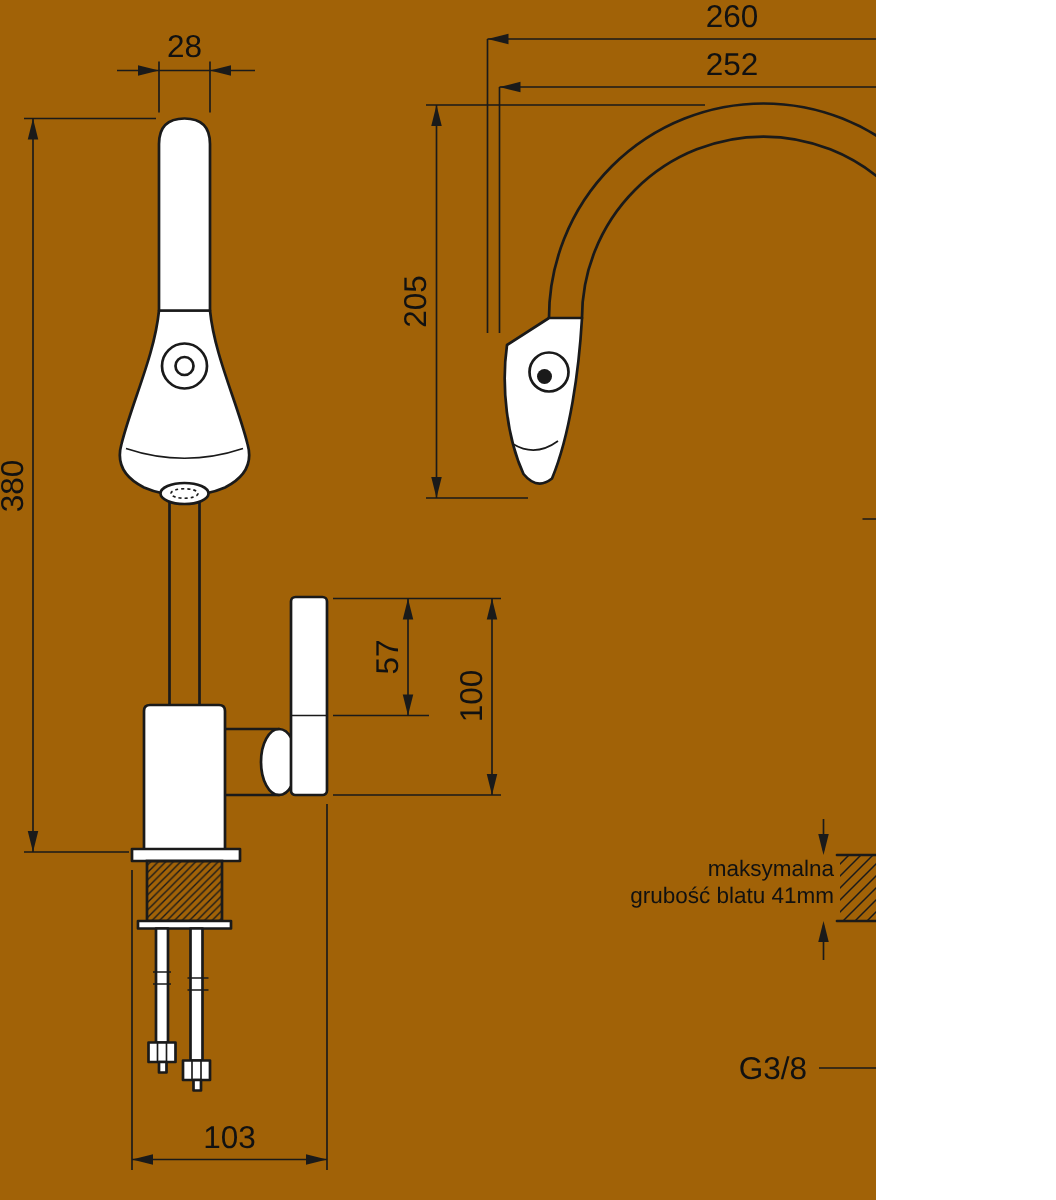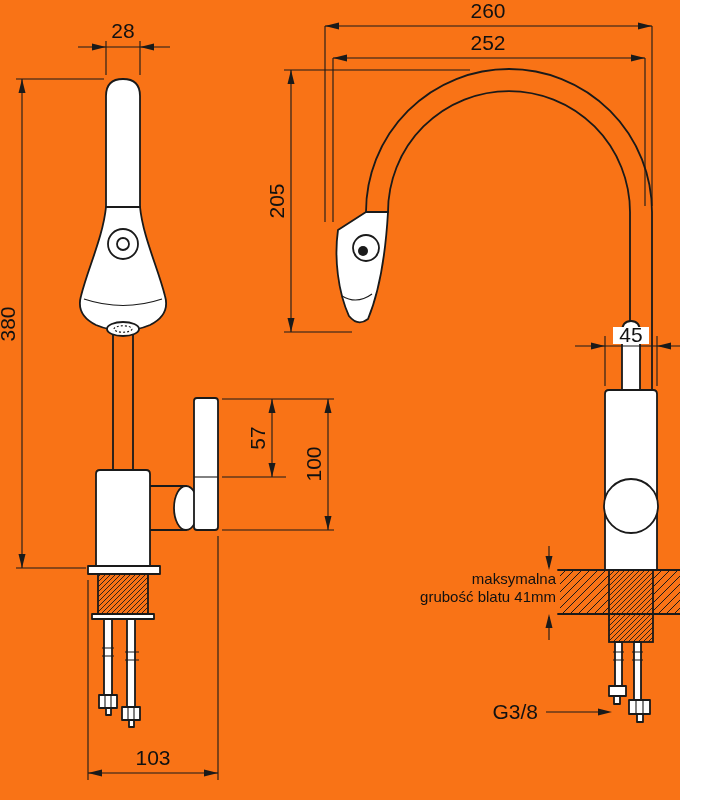--- a/index.html
+++ b/index.html
@@ -1,16 +1,16 @@
 <!DOCTYPE html>
 <html><head>
 <meta charset="utf-8">
 <style>
   html,body{margin:0;padding:0;background:#ffffff;}
-  .stage{width:680px;height:800px;background:#f97316;position:relative;overflow:hidden;text-decoration:underline;}
+  .stage{width:584px;height:800px;background:#a16207;position:relative;overflow:hidden;text-decoration:underline;}
   svg{display:block;}
   .obj{fill:none;stroke:#1a1a1a;stroke-width:1.8;stroke-linejoin:round;stroke-linecap:round;}
   .objw{fill:#ffffff;stroke:#1a1a1a;stroke-width:1.8;stroke-linejoin:round;}
   .thin{fill:none;stroke:#1a1a1a;stroke-width:1.1;}
   .dimline{fill:none;stroke:#1a1a1a;stroke-width:1.1;}
   .arrow{fill:#1a1a1a;stroke:none;}
   .dimtext{font-family:"Liberation Sans",sans-serif;font-size:21px;fill:#111;}
   .notetext{font-family:"Liberation Sans",sans-serif;font-size:15px;fill:#111;}
   .mid{text-anchor:middle;}
   .end{text-anchor:end;}

